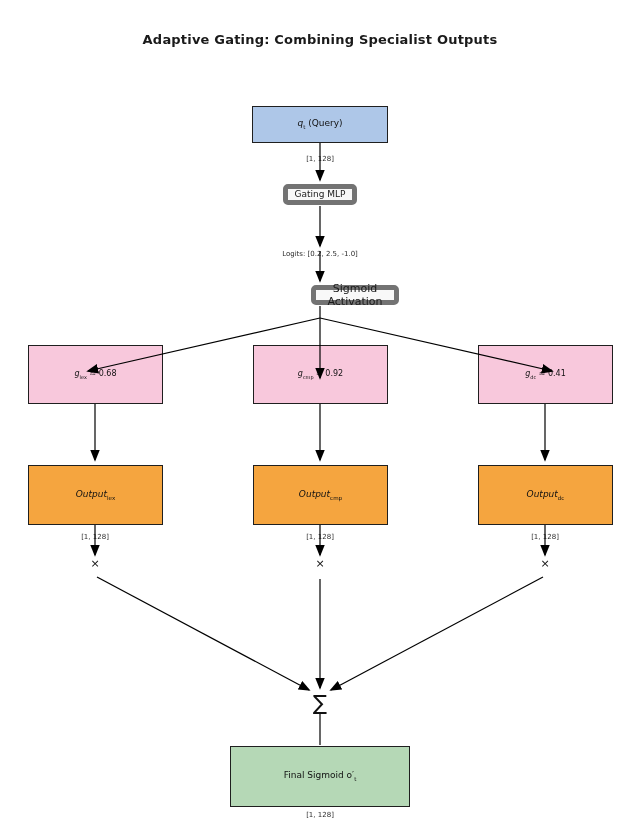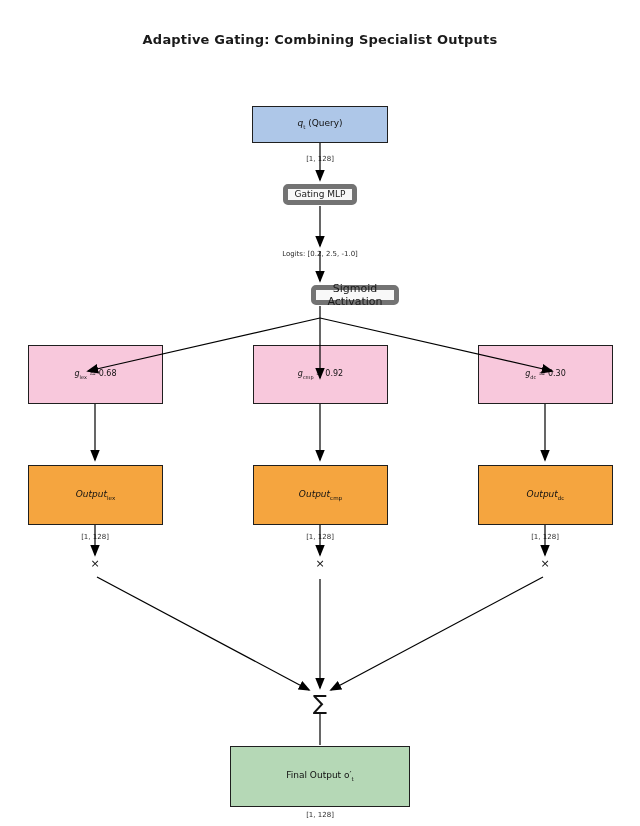--- a/index.html
+++ b/index.html
@@ -64,21 +64,21 @@
     <span class="lbl">Sigmoid Activation</span>
   </div>
 
   <div class="node box gate col-l">
     <span class="lbl"><i class="mvar">g</i><sub>lex</sub><span> ≈ 0.68</span></span>
   </div>
   <div class="node box gate col-c">
     <span class="lbl"><i class="mvar">g</i><sub>cmp</sub><span> ≈ 0.92</span></span>
   </div>
   <div class="node box gate col-r">
-    <span class="lbl"><i class="mvar">g</i><sub>dc</sub><span> ≈ 0.30</span></span>
+    <span class="lbl"><i class="mvar">g</i><sub>dc</sub><span> ≈ 0.41</span></span>
   </div>
 
   <div class="node box outp col-l">
     <span class="lbl"><i class="mvar">Output</i><sub>lex</sub></span>
   </div>
   <div class="node box outp col-c">
     <span class="lbl"><i class="mvar">Output</i><sub>cmp</sub></span>
   </div>
   <div class="node box outp col-r">
     <span class="lbl"><i class="mvar">Output</i><sub>dc</sub></span>
@@ -88,21 +88,21 @@
   <div class="small" style="left:320px;top:533px;">[1, 128]</div>
   <div class="small" style="left:545px;top:533px;">[1, 128]</div>
 
   <div class="sym mult" style="left:95px;">×</div>
   <div class="sym mult" style="left:320px;">×</div>
   <div class="sym mult" style="left:545px;">×</div>
 
   <div class="sym sum" style="left:320px;">∑</div>
 
   <div class="node box final">
-    <span class="lbl"><span>Final Output o′</span><sub>t</sub></span>
+    <span class="lbl"><span>Final Sigmoid o′</span><sub>t</sub></span>
   </div>
   <div class="small" style="left:320px;top:811px;">[1, 128]</div>
 
   <svg class="connectors" width="640" height="826" viewBox="0 0 640 826">
     <defs>
       <marker id="ah" markerWidth="10" markerHeight="8" refX="8.5" refY="4" orient="auto">
         <path d="M0,0 L10,4 L0,8 z" fill="#000"></path>
       </marker>
     </defs>
     <line x1="320" y1="143" x2="320" y2="180" marker-end="url(#ah)"></line>

